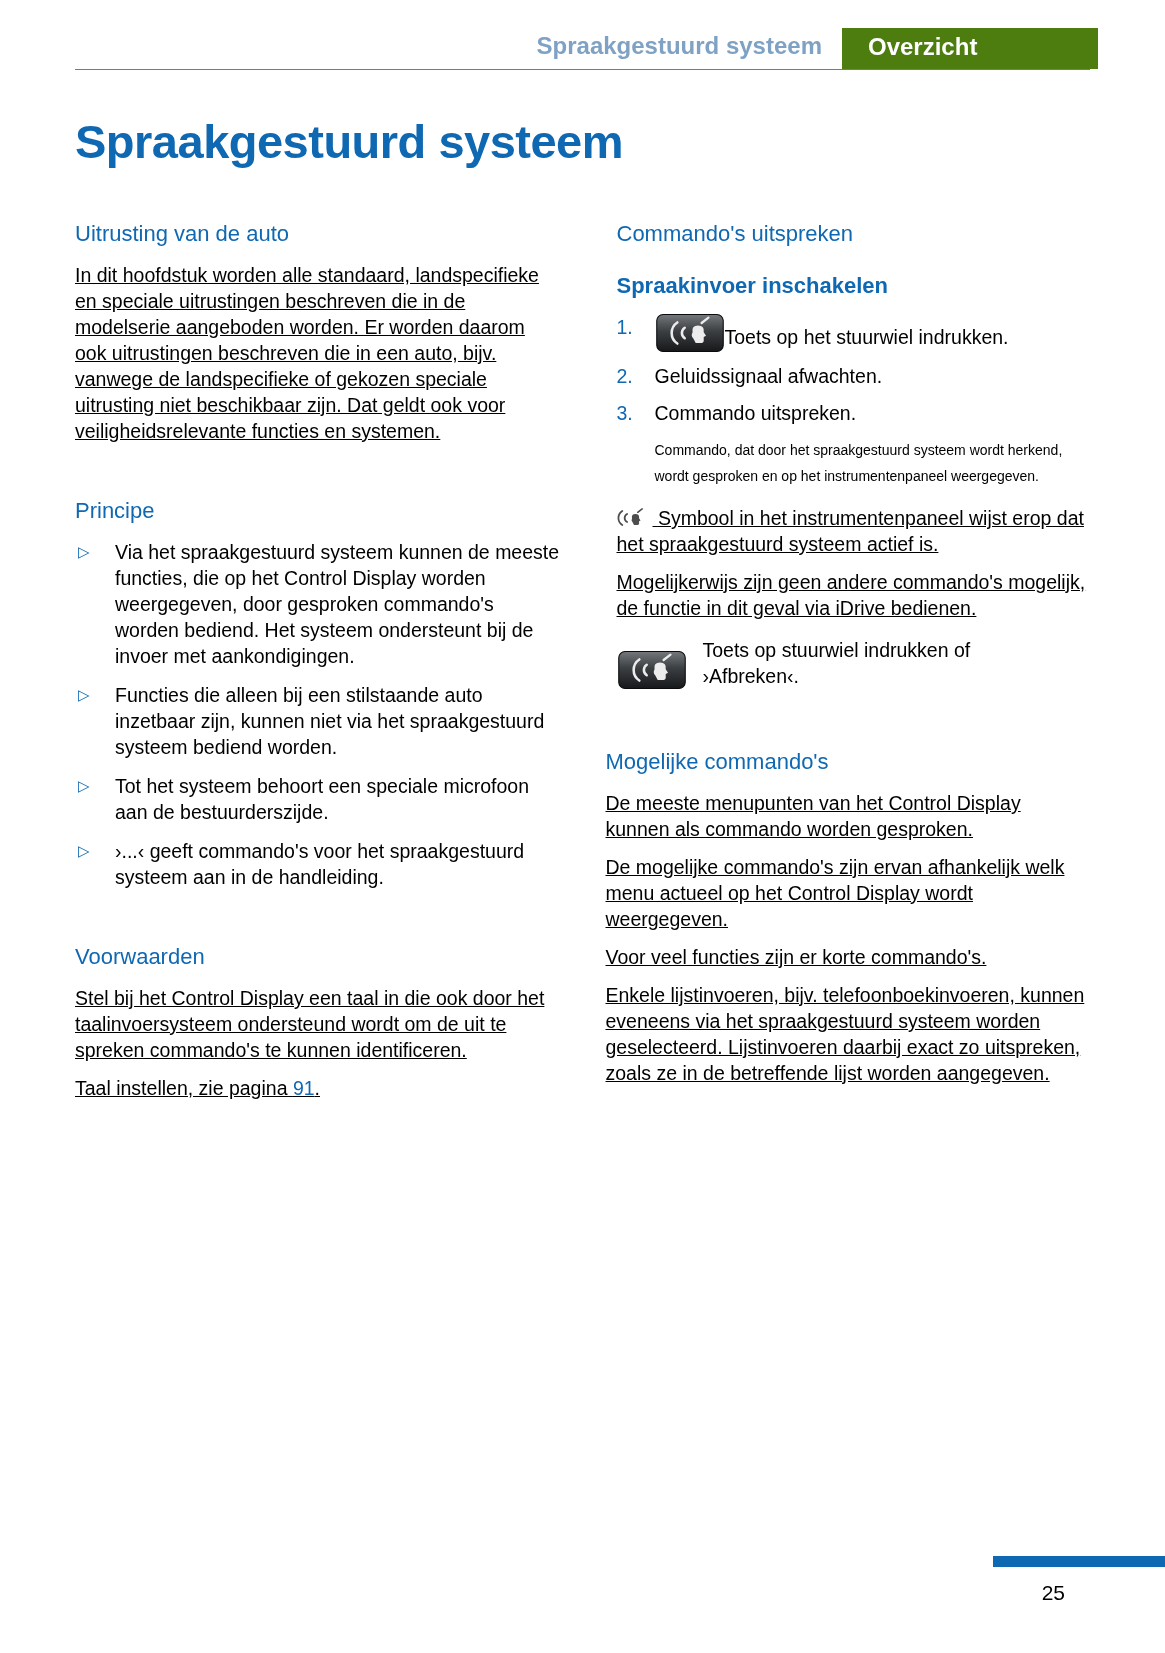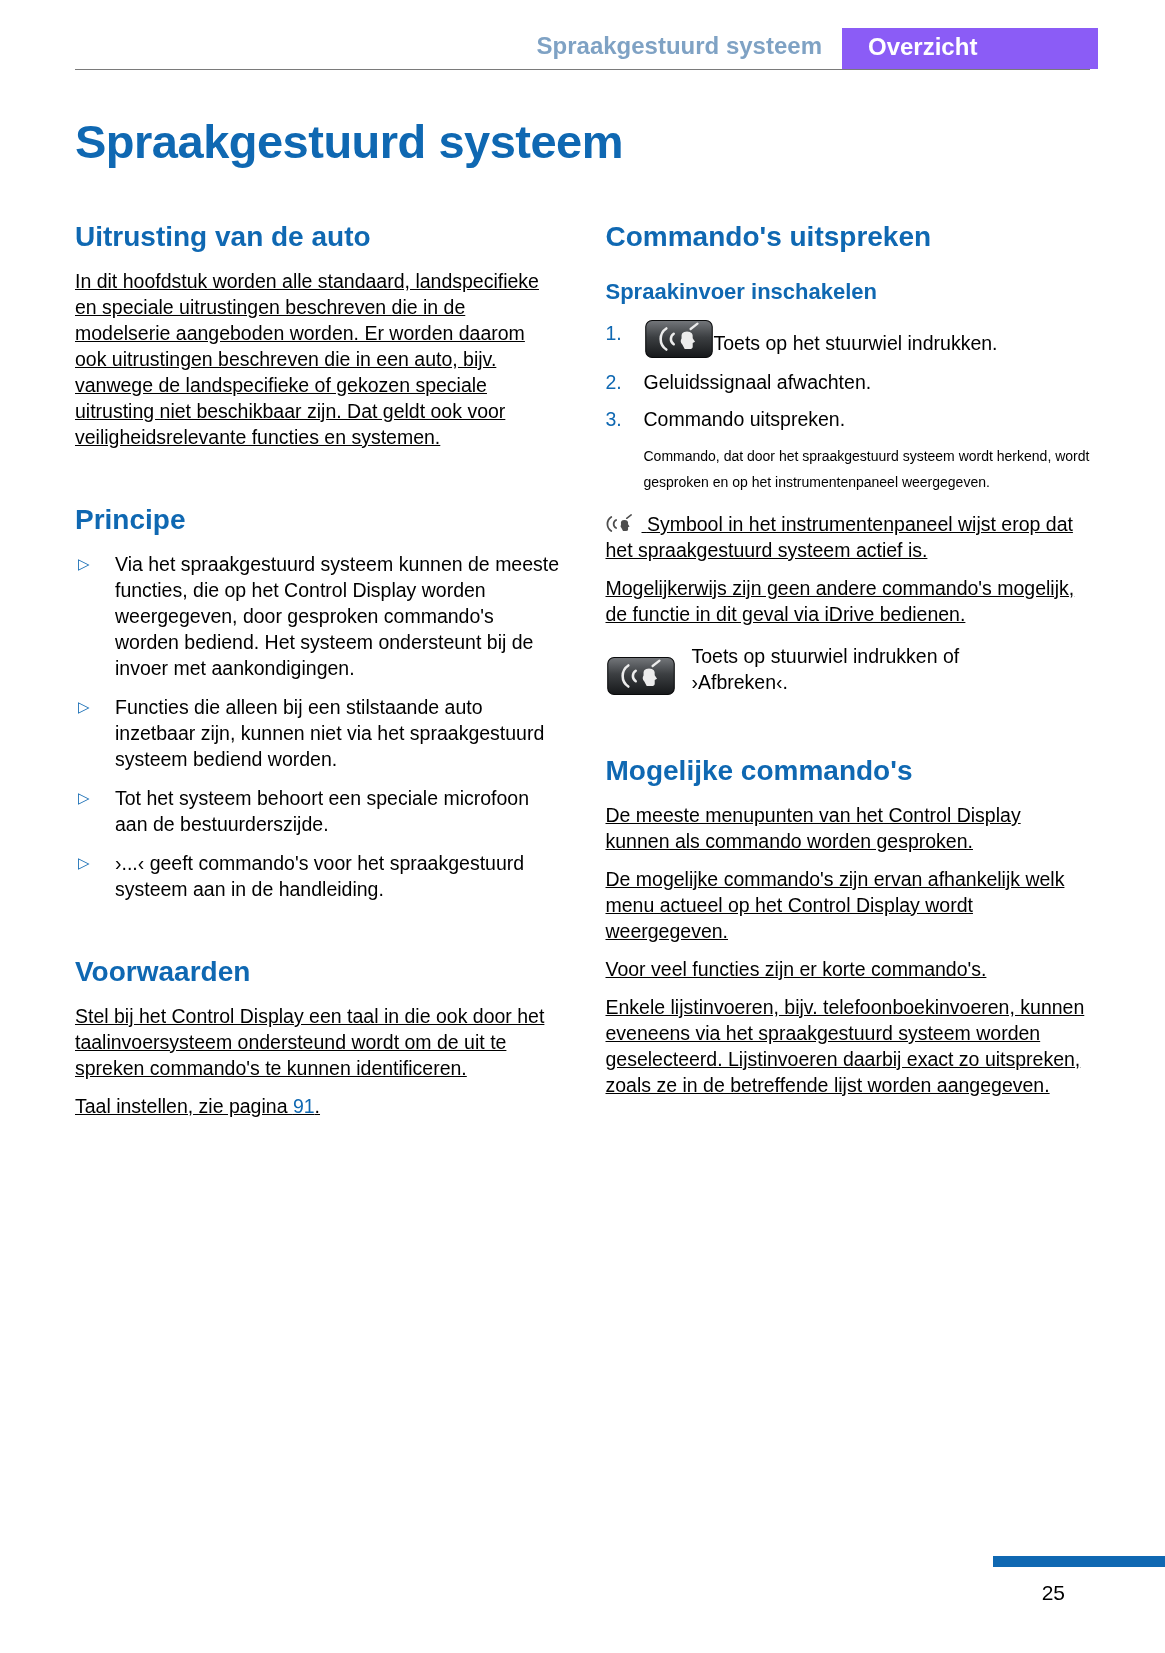--- a/index.html
+++ b/index.html
@@ -26,21 +26,21 @@
     color:#7fa2c4;
     font-weight:bold;
     font-size:24px;
     padding-bottom:9px;
     margin-right:20px;
   }
   .tab {
     display:block;
     width:256px;
     margin-right:-8px;
-    background:#8b5cf6;
+    background:#4d7c0f;
     color:#ffffff;
     font-weight:bold;
     font-size:24px;
     padding:5px 10px 8px 26px;
   }
 
   
   .title {
     margin:44px 0 52px;
     font-size:47px;
@@ -49,22 +49,22 @@
     letter-spacing:-0.5px;
   }
 
   
   .columns { display:flex; gap:46px; align-items:flex-start; }
   .col { flex:1 1 0; min-width:0; }
   .col > section { margin-bottom:54px; }
   .col > section:last-child { margin-bottom:12px; }
 
   .h2 {
-    font-size:28px;
-    font-weight:bold;
+    font-size:22px;
+    font-weight:normal;
     color:#0f68b2;
     margin-bottom:15px;
   }
   .h3 {
     font-size:22px;
     font-weight:bold;
     color:#0f68b2;
     margin:26px 0 15px;
   }
   .h3.mt { margin-top:36px; }
@@ -179,21 +179,21 @@
         <p class="para">Stel bij het Control Display een taal in die ook door het taalinvoersysteem ondersteund wordt om de uit te spreken commando's te kunnen identificeren.</p>
         <p class="para">
           <span>Taal instellen, zie pagina </span><a class="pagelink">91</a><span>.</span>
         </p>
       </section>
 
     </div>
 
     <div class="col">
 
-      <section style="margin-bottom:60px;">
+      <section style="margin-bottom:60px;margin-left:11px;">
         <h2 class="h2">Commando's uitspreken</h2>
 
         <h3 class="h3">Spraakinvoer inschakelen</h3>
 
         <div class="step">
           <span class="num">1.</span>
           <span class="step-body step1">
             <span class="voice-btn">
               <svg viewBox="0 0 64 36">
                 <defs>

